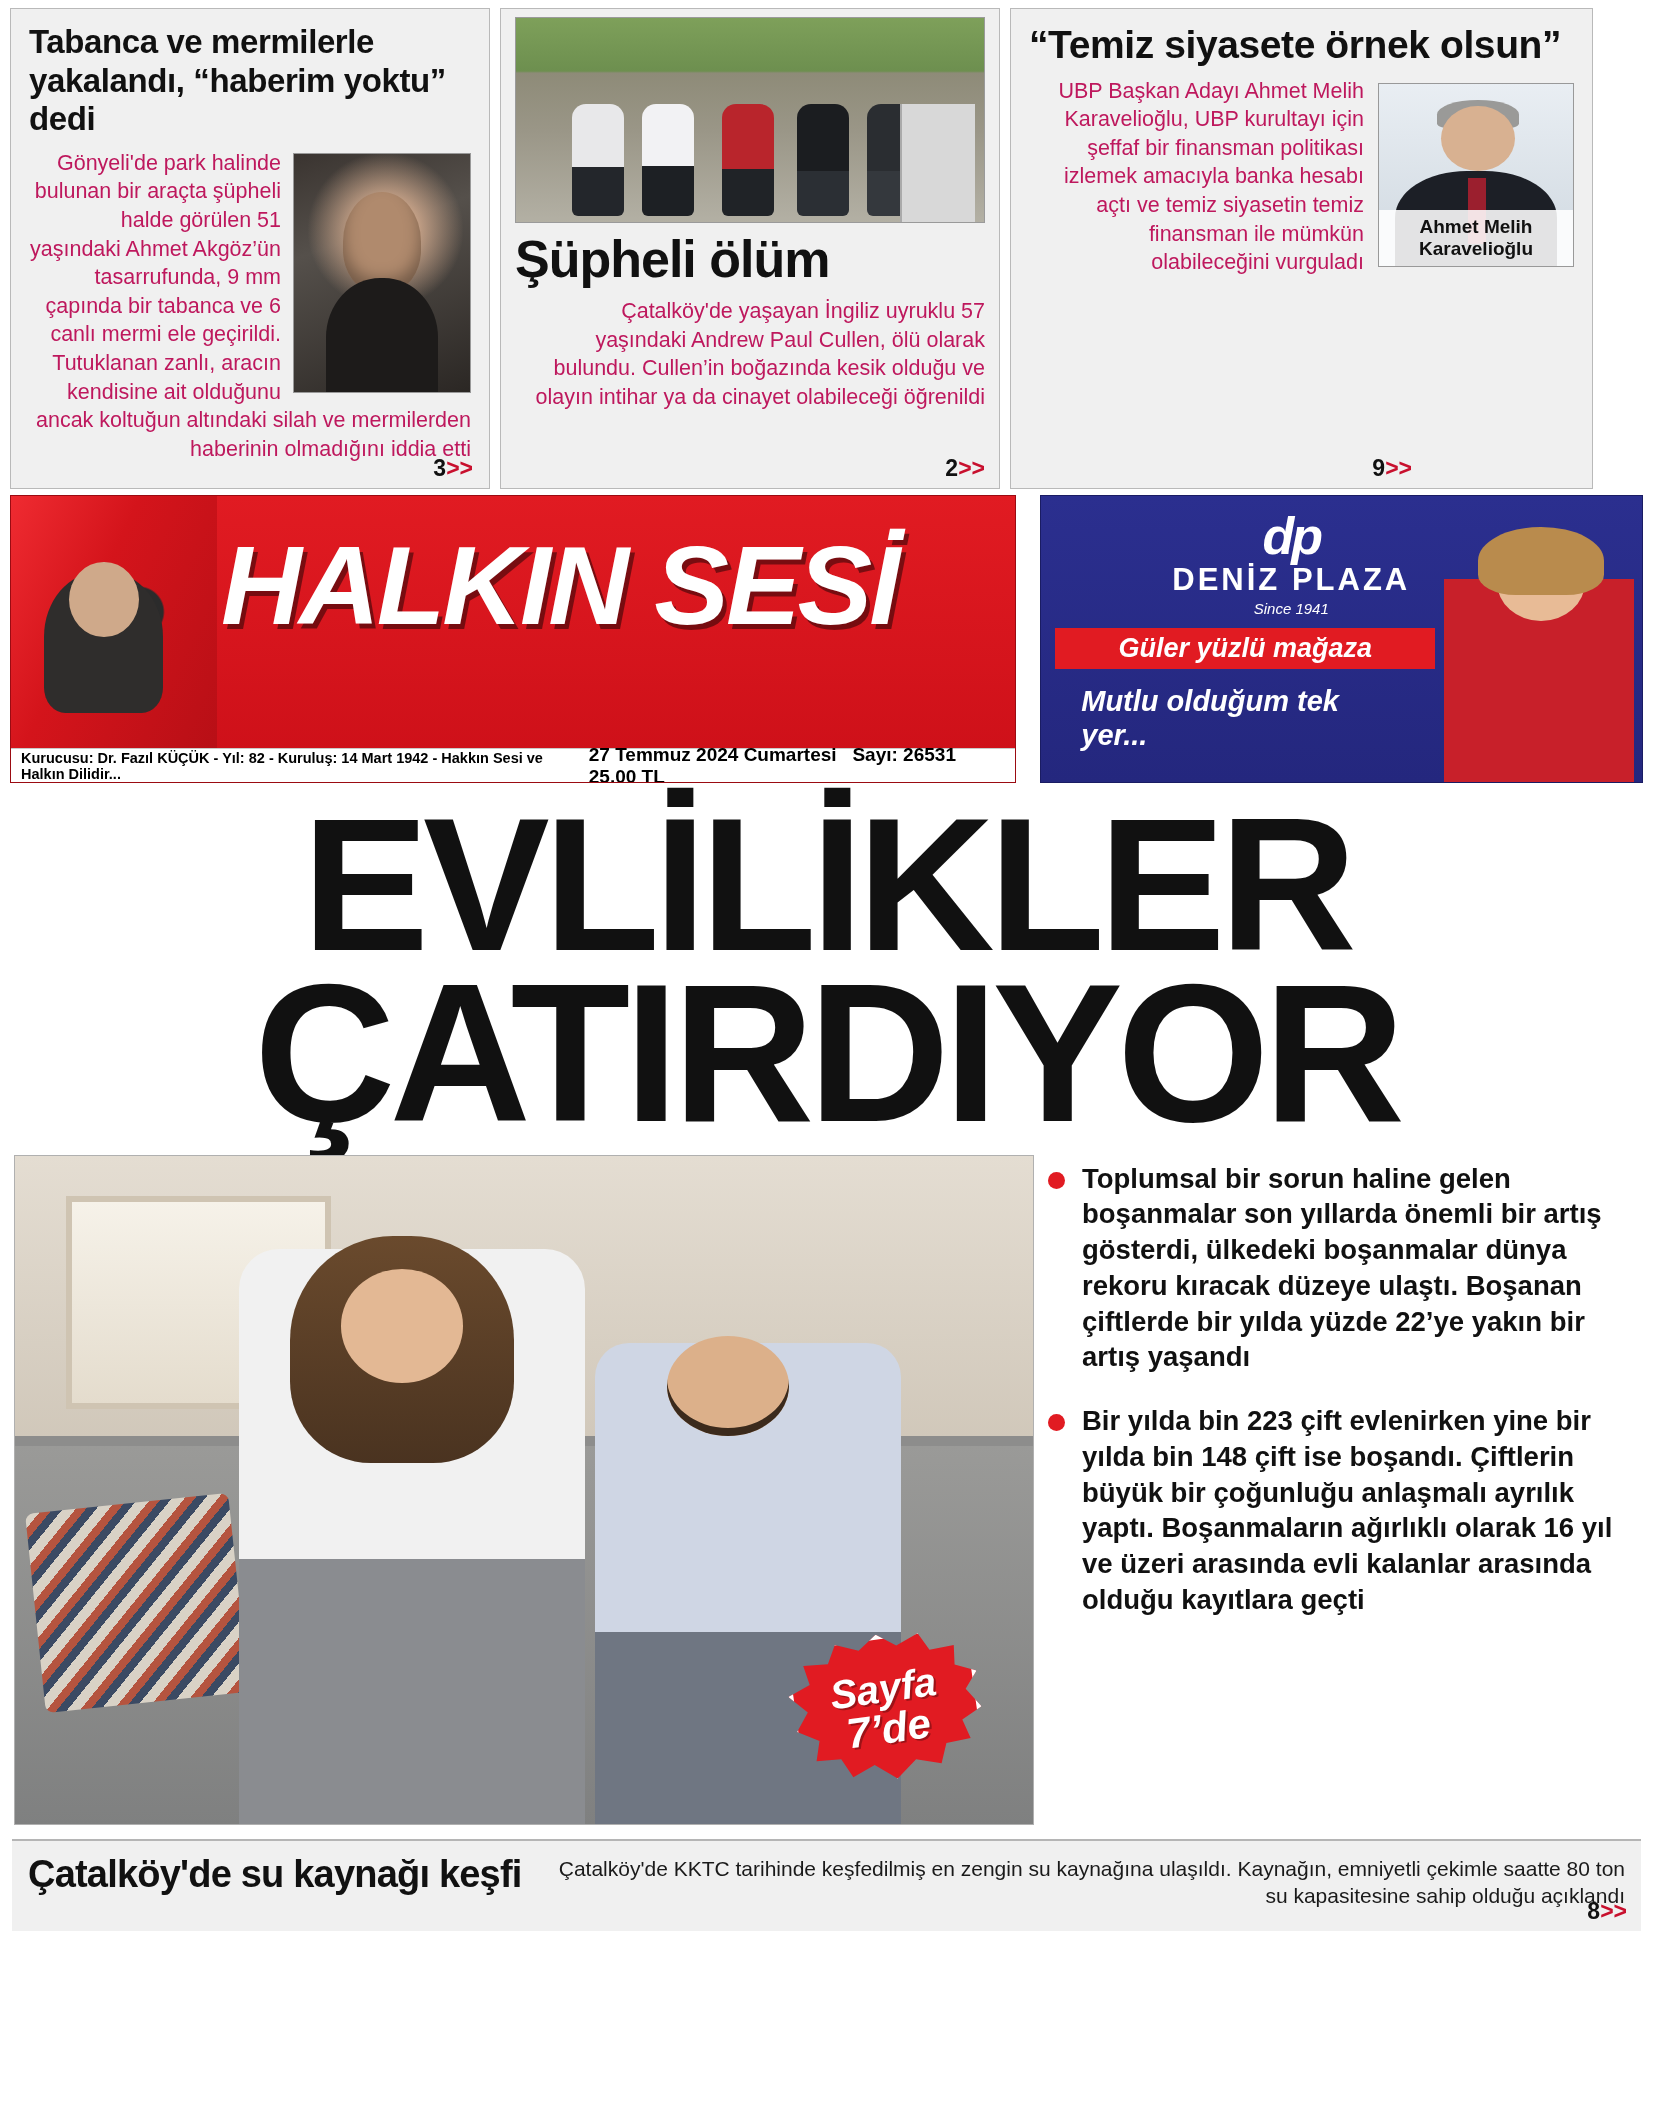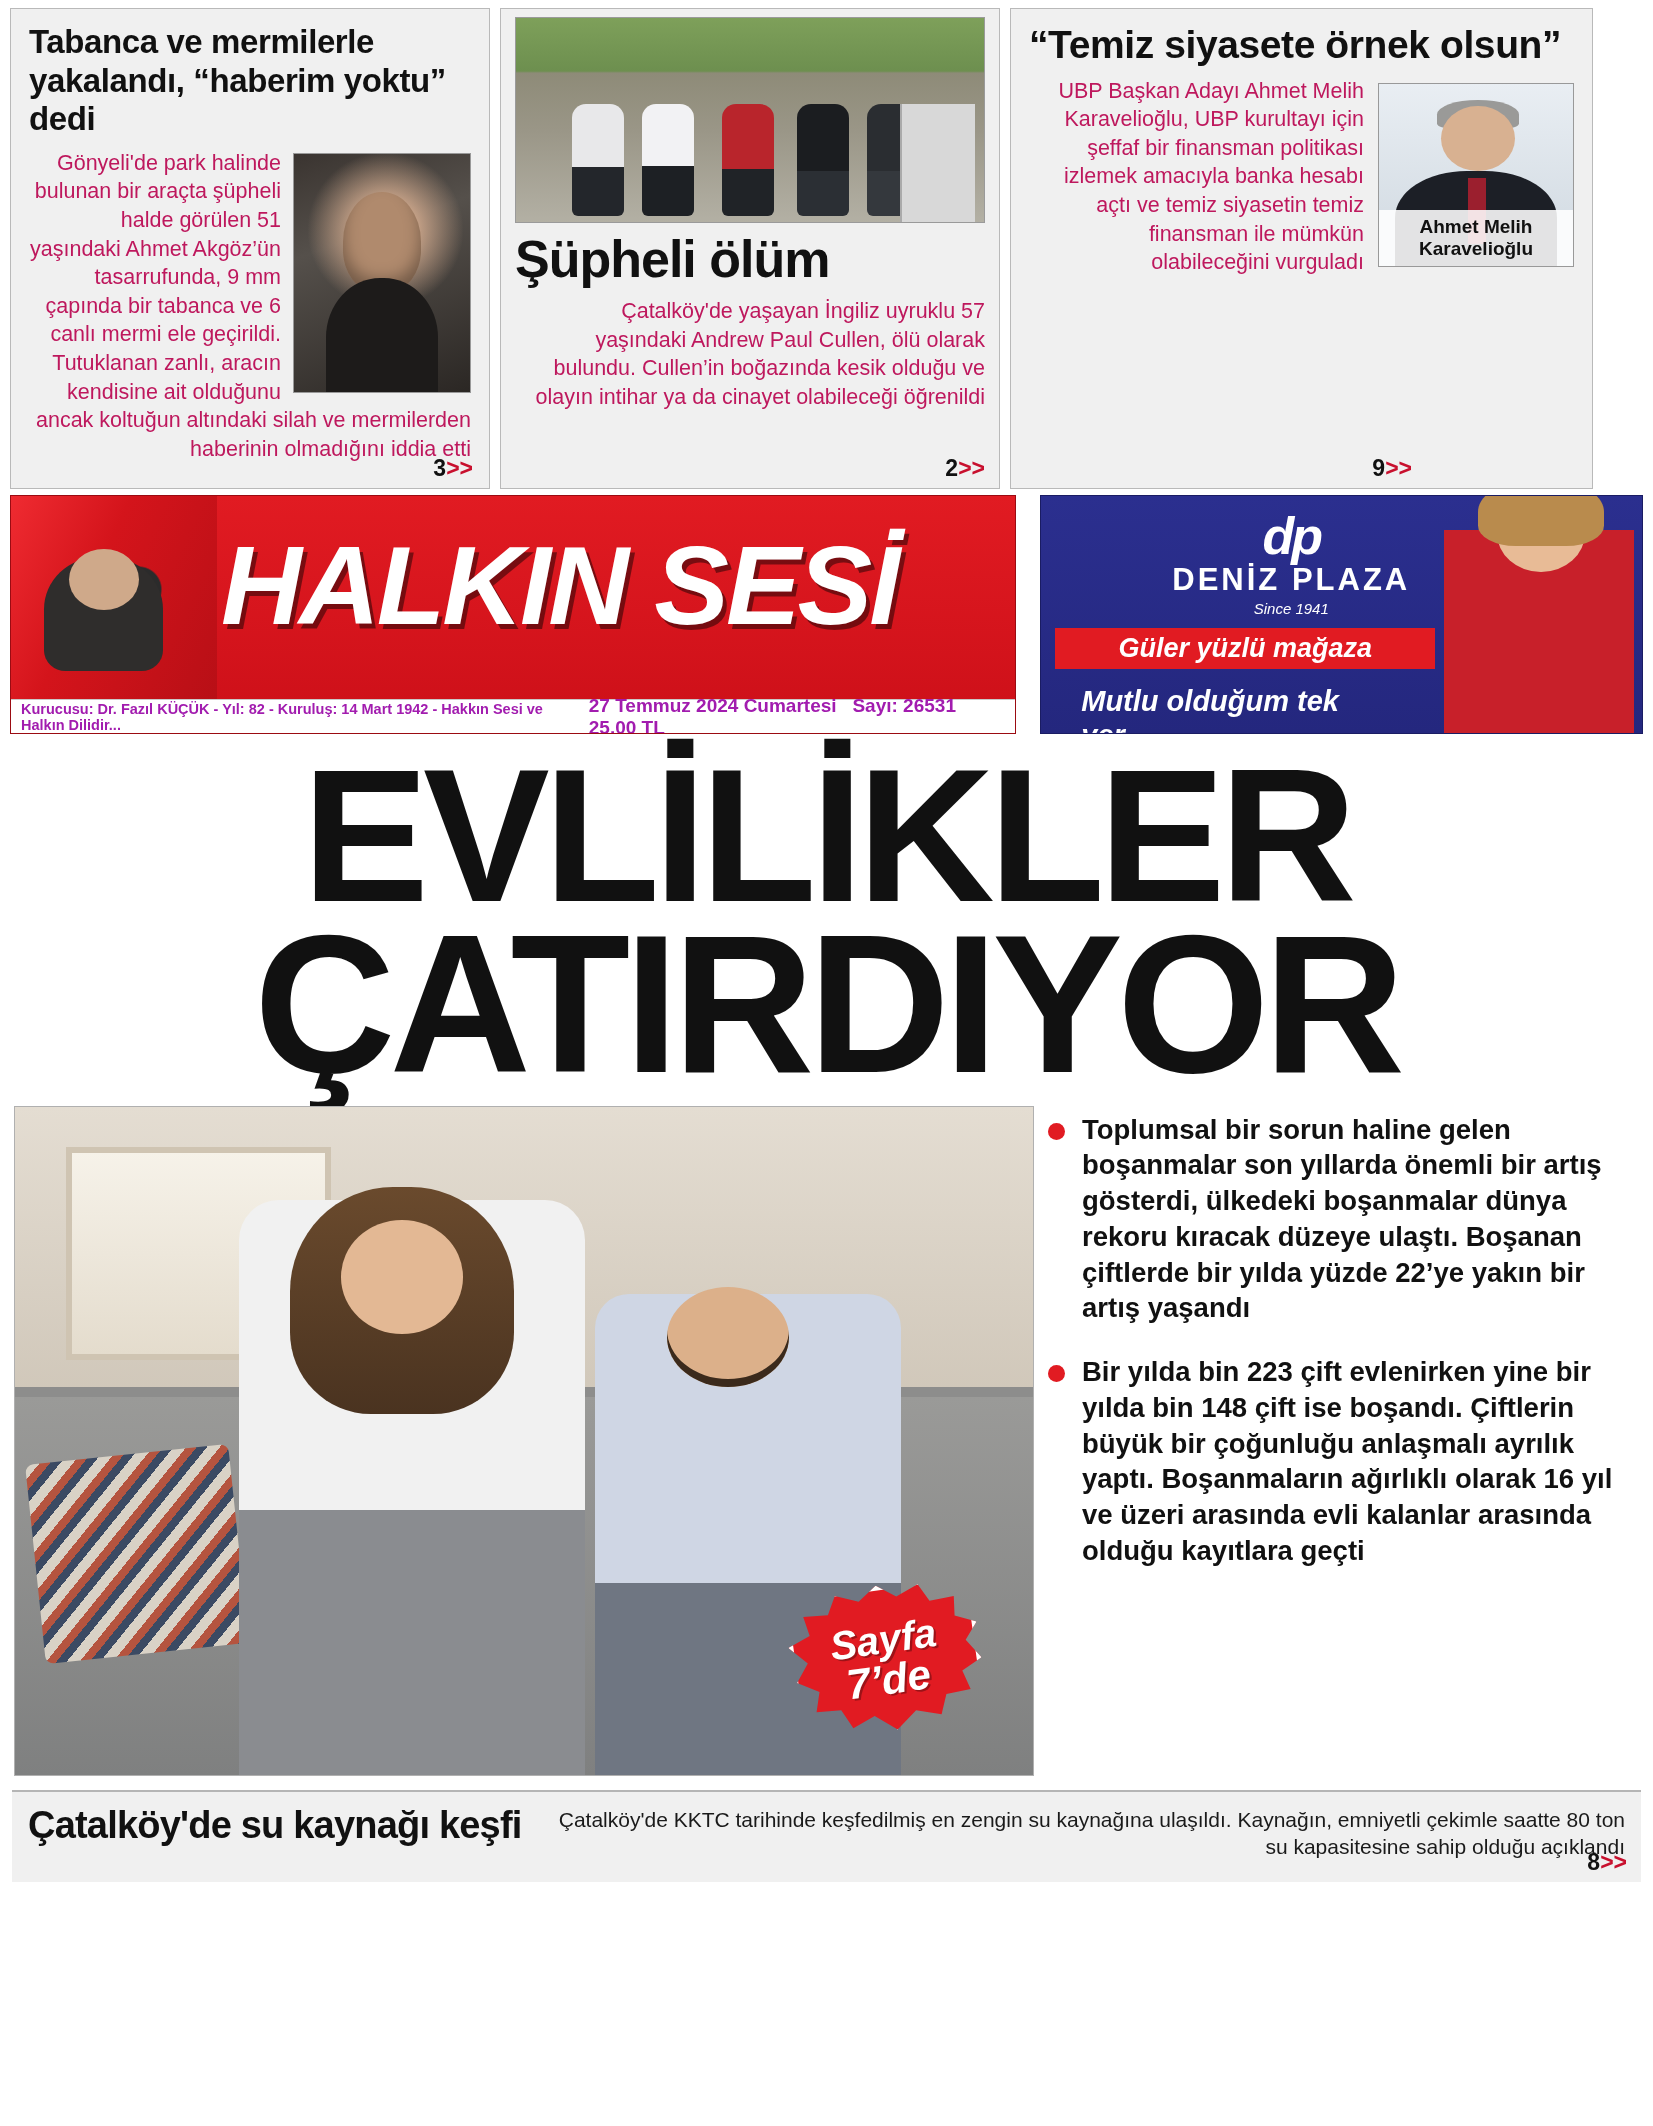--- a/index.html
+++ b/index.html
@@ -166,21 +166,21 @@
     line-height: 1.15;
     padding: 6px 6px;
     text-align: center;
   }
 
   
   .masthead-row {
     display: flex;
     gap: 24px;
     padding: 0 10px;
-    height: 239px;
+    height: 288px;
   }
   .masthead {
     position: relative;
     width: 1010px;
     background: linear-gradient(180deg,#e11b22 0%, #cc0f18 100%);
     border: 1px solid #9b0b12;
     overflow: hidden;
   }
   .flag-portrait {
     position: absolute; left: 0; top: 0; bottom: 34px; width: 206px;
@@ -219,21 +219,21 @@
     left: 0; right: 0; bottom: 0;
     height: 34px;
     background: #ffffff;
     border-top: 1px solid #c9c9c9;
     display: flex;
     align-items: center;
     justify-content: flex-end;
     padding: 0 10px;
     font-size: 15.5px;
     font-weight: bold;
-    color: #a21caf;
+    color: #000000;
   }
   .masthead-footer .left { font-size: 14.5px; }
   .masthead-footer .right { font-size: 19px; }
 
   .ad-box {
     position: relative;
     width: 605px;
     background: linear-gradient(180deg,#2b2f8f 0%, #24277e 100%);
     border: 1px solid #1a1c63;
     overflow: hidden;

